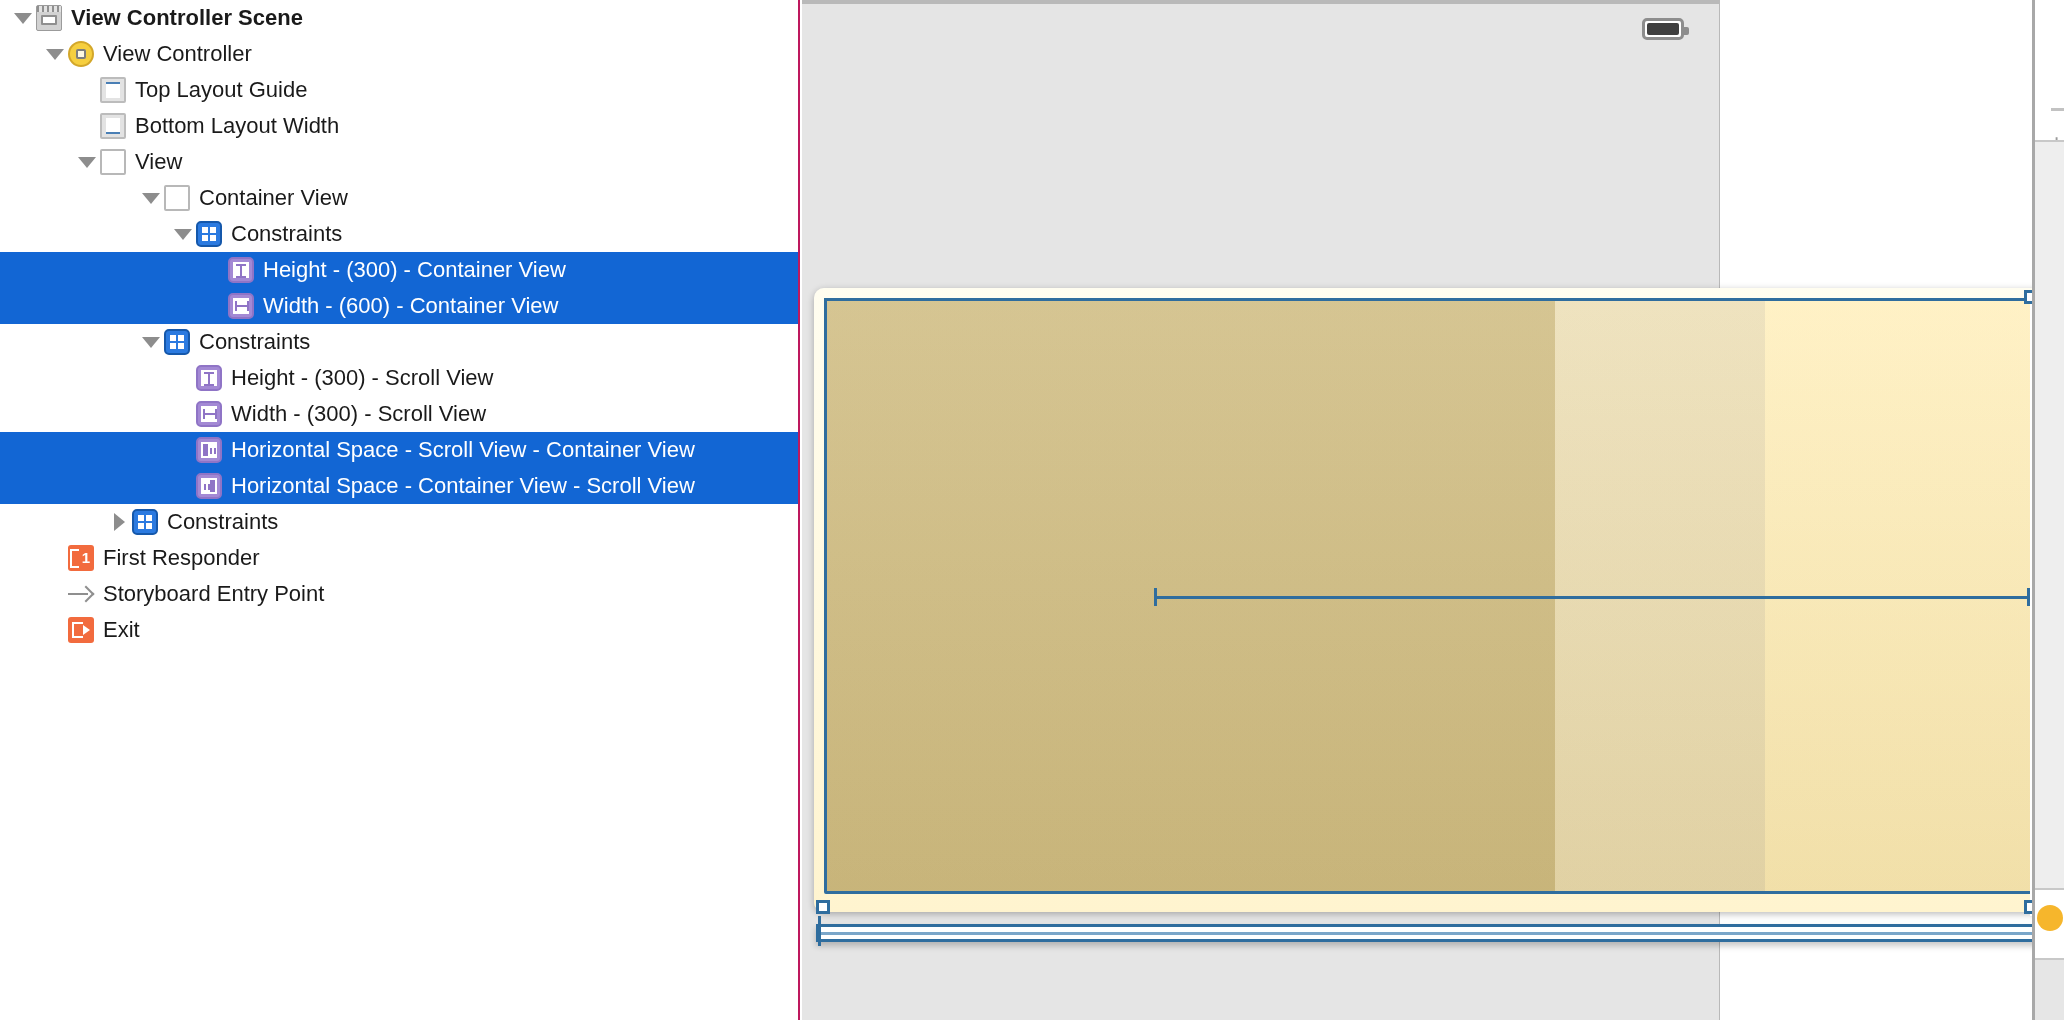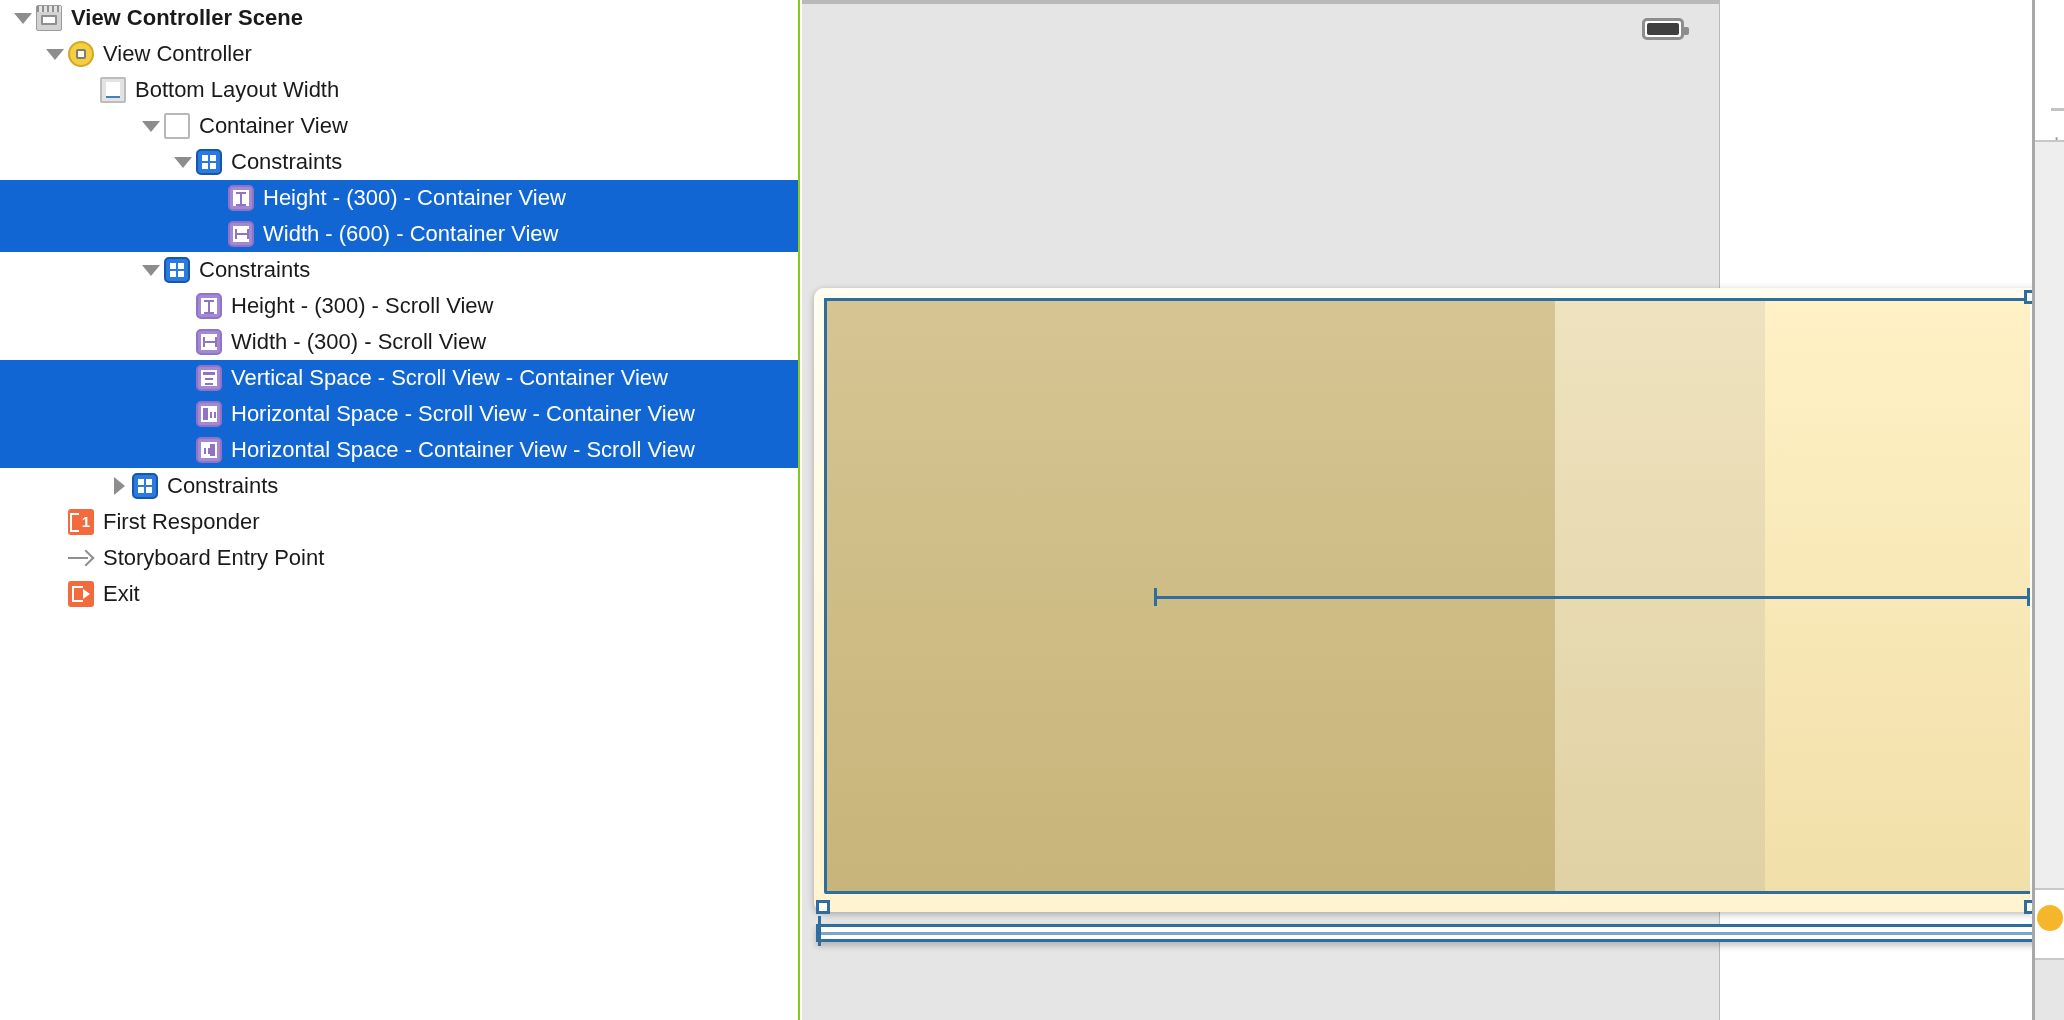--- a/index.html
+++ b/index.html
@@ -9,21 +9,21 @@
     background: #ffffff;
     overflow: hidden;
   }
   #root { position: relative; width: 2064px; height: 1020px; }
 
   
   #outline {
     position: absolute; left: 0; top: 0;
     width: 800px; height: 1020px;
     background: #ffffff;
-    border-right: 2px solid #84cc16;
+    border-right: 2px solid #be185d;
     overflow: hidden;
   }
   .row {
     position: relative;
     height: 36px;
     display: flex;
     align-items: center;
     white-space: nowrap;
     font-size: 22px;
     color: #1a1a1a;
@@ -333,24 +333,38 @@
         <div style="flex: 0 0 42px; height: 36px;"></div>
         <div class="twisty">
           <div class="tri-down"></div>
         </div>
         <div class="ico ic-vc"></div>
         <span class="label">View Controller</span>
       </div>
       <div class="row">
         <div style="flex: 0 0 74px; height: 36px;"></div>
         <div class="twisty"></div>
+        <div class="ico ic-tlg"></div>
+        <span class="label">Top Layout Guide</span>
+      </div>
+      <div class="row">
+        <div style="flex: 0 0 74px; height: 36px;"></div>
+        <div class="twisty"></div>
         <div class="ico ic-blg"></div>
         <span class="label">Bottom Layout Width</span>
       </div>
       <div class="row">
+        <div style="flex: 0 0 74px; height: 36px;"></div>
+        <div class="twisty">
+          <div class="tri-down"></div>
+        </div>
+        <div class="ico ic-view"></div>
+        <span class="label">View</span>
+      </div>
+      <div class="row">
         <div style="flex: 0 0 138px; height: 36px;"></div>
         <div class="twisty">
           <div class="tri-down"></div>
         </div>
         <div class="ico ic-view"></div>
         <span class="label">Container View</span>
       </div>
       <div class="row">
         <div style="flex: 0 0 170px; height: 36px;"></div>
         <div class="twisty">
@@ -391,28 +405,20 @@
         </div>
         <span class="label">Height - (300) - Scroll View</span>
       </div>
       <div class="row">
         <div style="flex: 0 0 170px; height: 36px;"></div>
         <div class="twisty"></div>
         <div class="ico ic-c ic-w">
           <div class="inner"></div>
         </div>
         <span class="label">Width - (300) - Scroll View</span>
-      </div>
-      <div class="row sel">
-        <div style="flex: 0 0 170px; height: 36px;"></div>
-        <div class="twisty"></div>
-        <div class="ico ic-c ic-vs-t">
-          <div class="inner"></div>
-        </div>
-        <span class="label">Vertical Space - Scroll View - Container View</span>
       </div>
       <div class="row sel">
         <div style="flex: 0 0 170px; height: 36px;"></div>
         <div class="twisty"></div>
         <div class="ico ic-c ic-hs-l">
           <div class="inner"></div>
         </div>
         <span class="label">Horizontal Space - Scroll View - Container View</span>
       </div>
       <div class="row sel">

